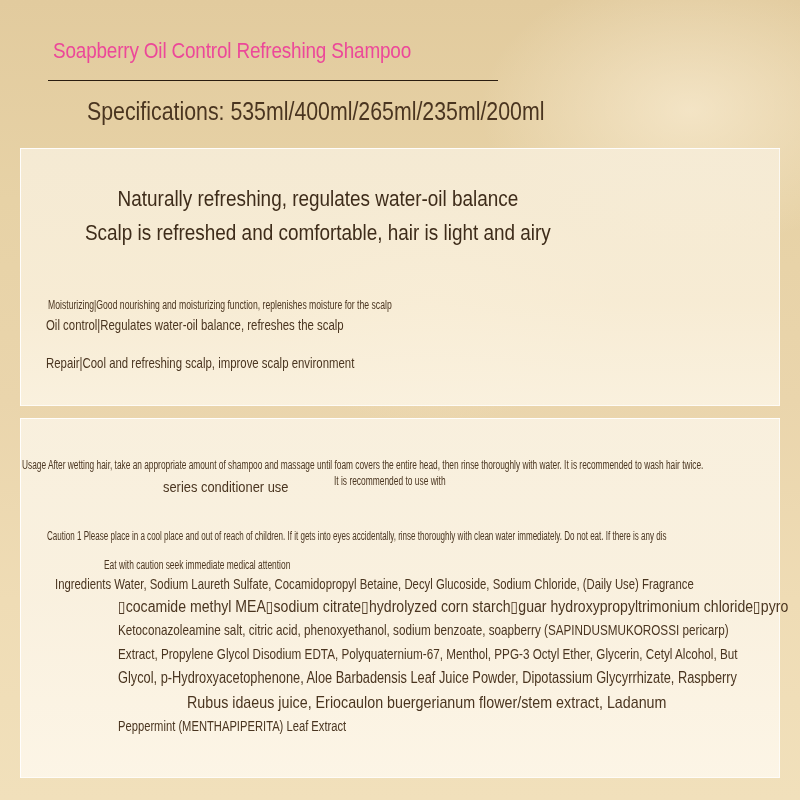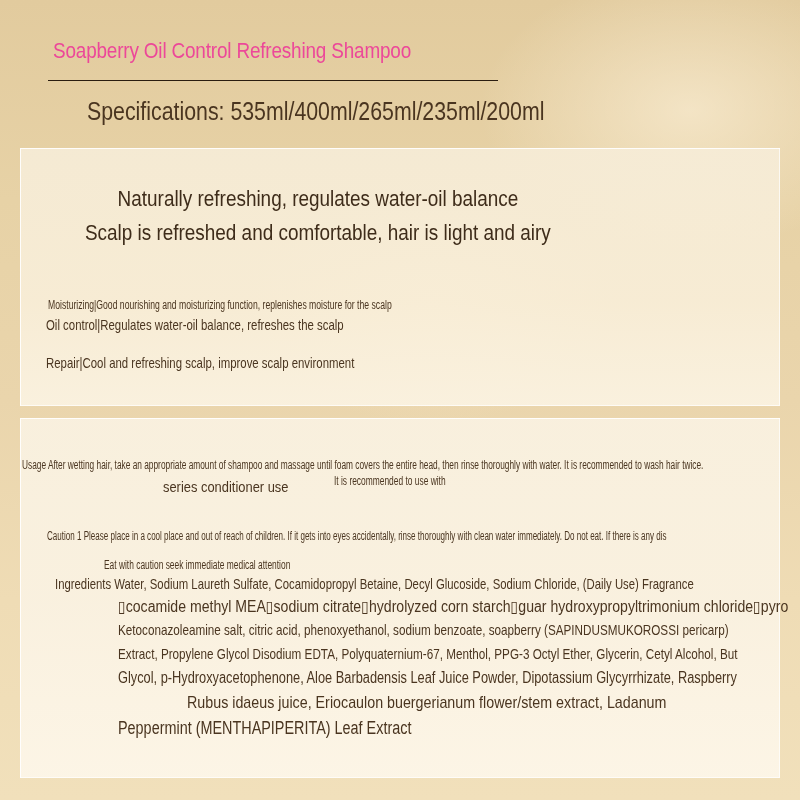--- a/index.html
+++ b/index.html
@@ -46,21 +46,21 @@
     font-size: 22px; color: #3e2c1a;
   }
   .center-line .cond { transform: scaleX(0.86); transform-origin: center center; }
 
   .line {
     position: absolute; color: #4a3520; white-space: nowrap;
   }
   .line .cond { transform: scaleX(0.78); }
 
   .f-tiny { font-size: 12px; margin-top: 19px; }
-  .f-small { font-size: 18px; }
+  .f-small { font-size: 14px; }
   .f-mid { font-size: 15px; }
   .f-lg { font-size: 16px; }
   .f-xl { font-size: 17px; }
 </style>
 </head>
 <body>
 
 <div class="title">
   <span class="cond">Soapberry Oil Control Refreshing Shampoo</span>
 </div>

